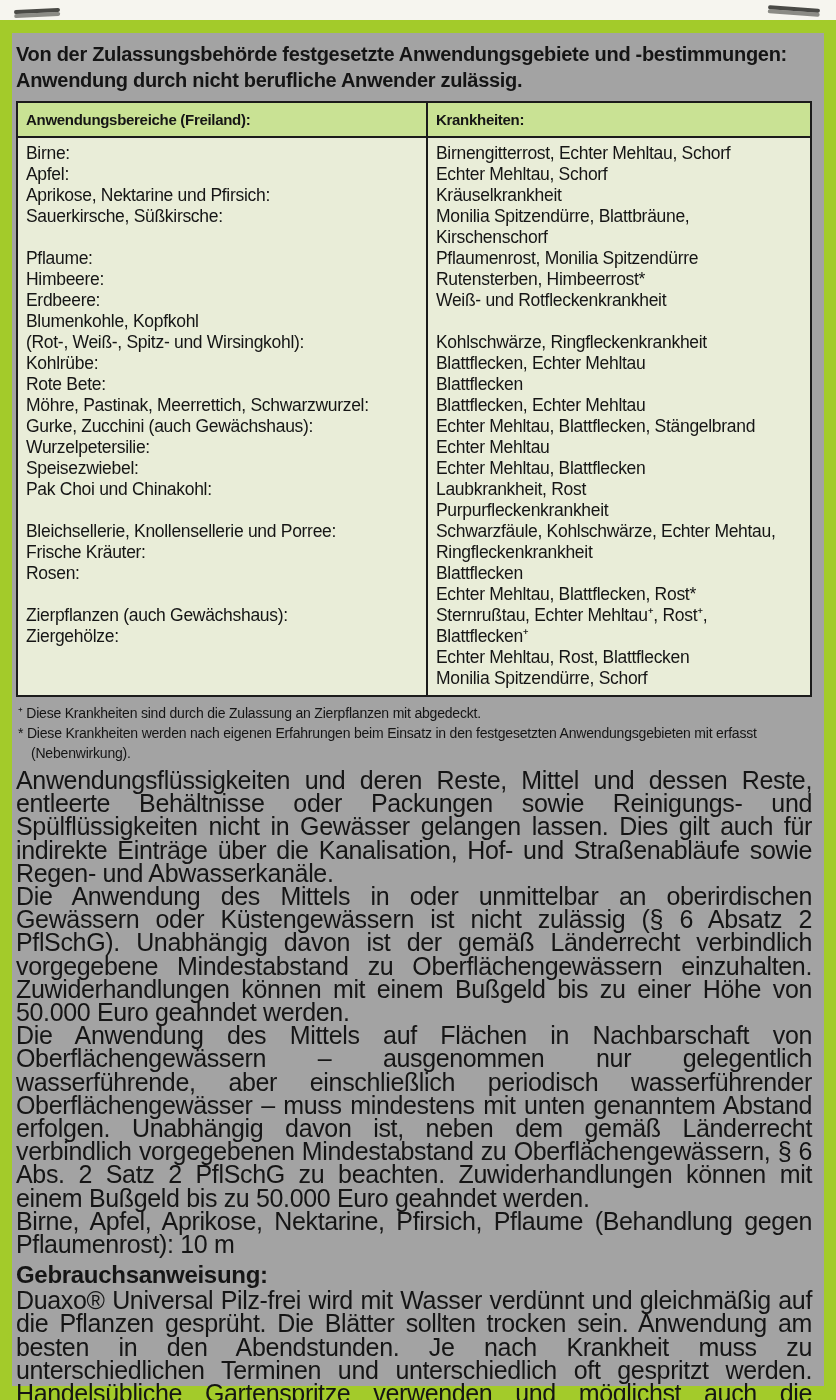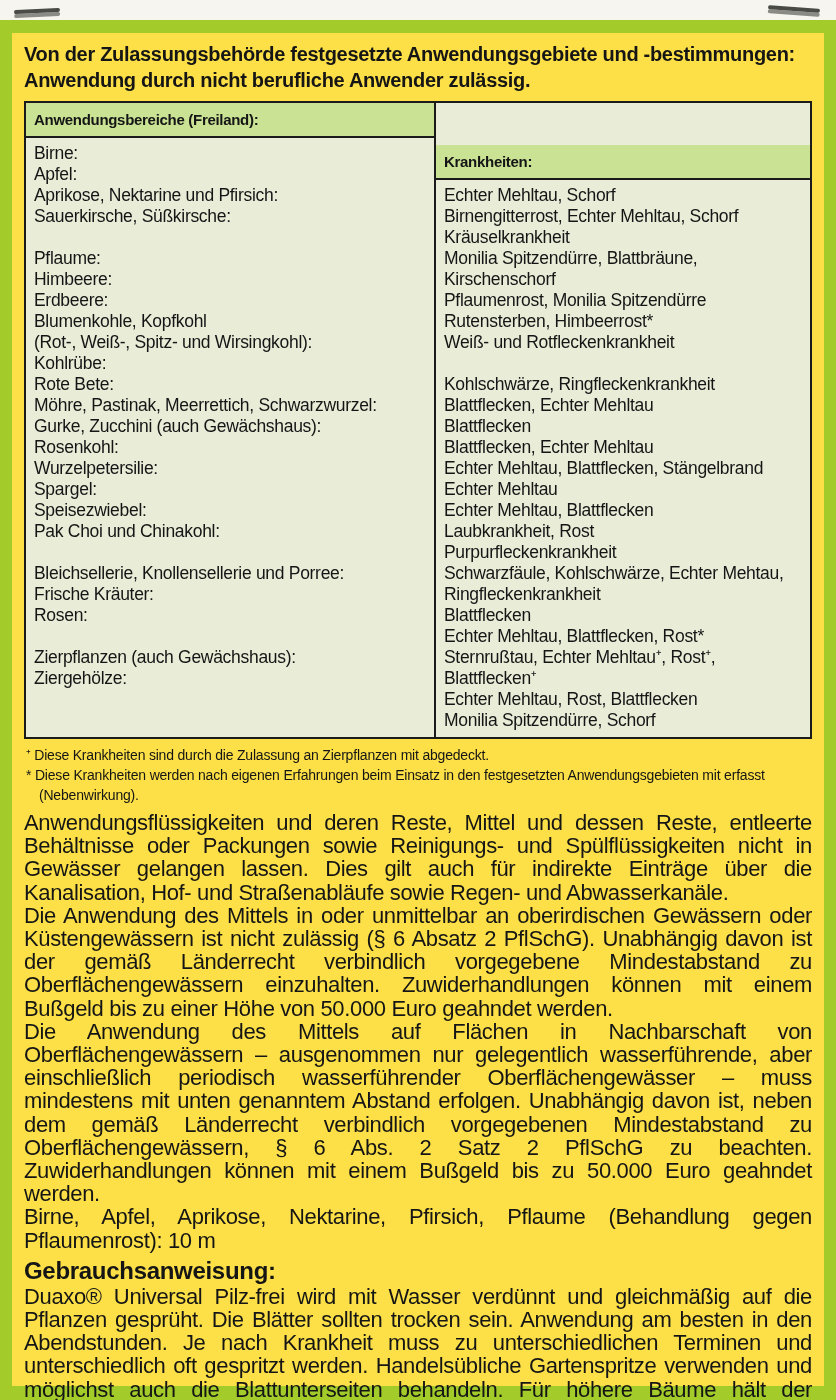--- a/index.html
+++ b/index.html
@@ -17,39 +17,39 @@
     position:absolute;background:#4a4a46;height:4px;border-radius:2px;
   }
   .corner-mark.left{left:14px;top:9px;width:46px;transform:rotate(-3deg);box-shadow:0 4px 0 #8b8b85;}
   .corner-mark.right{right:16px;top:7px;width:52px;transform:rotate(4deg);box-shadow:0 4px 0 #8b8b85;}
   .package{
     width:836px;height:1380px;box-sizing:border-box;
     background:#a3cb2a;
     padding:13px 12px 14px 12px;
   }
   .panel{
-    background:#fde047;
+    background:#a3a3a3;
     width:100%;height:100%;box-sizing:border-box;
-    padding:6px 12px 8px 12px;
+    padding:6px 12px 8px 4px;
   }
   .intro{
     font-weight:bold;
     font-size:20px;line-height:26px;
     letter-spacing:-0.3px;
     margin:2px 0 8px 0;
   }
   
   .use-table{
     display:flex;
     border:2px solid #1b1b1b;
     background:#e9edd8;
   }
   .use-col{box-sizing:border-box;}
   .use-col.left{width:410px;border-right:2px solid #1b1b1b;}
-  .use-col.right{flex:1;margin-top:42px;}
+  .use-col.right{flex:1;}
   .use-head{
     background:#c9e294;
     font-weight:bold;
     font-size:15px;line-height:22px;
     letter-spacing:-0.3px;
     padding:6px 8px 5px 8px;
     border-bottom:2px solid #1b1b1b;
     height:22px;
   }
   .use-body{
@@ -68,21 +68,21 @@
     font-size:14px;line-height:20px;
     letter-spacing:-0.2px;
   }
   .footnotes .line{
     padding-left:13px;text-indent:-13px;
     white-space:normal;
   }
   
   .paragraphs p, .section p{
     margin:0;
-    font-size:22px;line-height:23.2px;
+    font-size:25px;line-height:23.2px;
     text-align:justify;
     letter-spacing:-0.35px;
   }
   .section-heading{
     font-weight:bold;
     font-size:24px;line-height:24px;
     letter-spacing:-0.3px;
     margin:7px 0 2px 0;
   }
 </style>
@@ -113,39 +113,37 @@
             <div class="line">&nbsp;</div>
             <div class="line">Pflaume:</div>
             <div class="line">Himbeere:</div>
             <div class="line">Erdbeere:</div>
             <div class="line">Blumenkohle, Kopfkohl</div>
             <div class="line">(Rot-, Weiß-, Spitz- und Wirsingkohl):</div>
             <div class="line">Kohlrübe:</div>
             <div class="line">Rote Bete:</div>
             <div class="line">Möhre, Pastinak, Meerrettich, Schwarzwurzel:</div>
             <div class="line">Gurke, Zucchini (auch Gewächshaus):</div>
-            <div class="line">Rosenkohl:</div>
             <div class="line">Wurzelpetersilie:</div>
-            <div class="line">Spargel:</div>
             <div class="line">Speisezwiebel:</div>
             <div class="line">Pak Choi und Chinakohl:</div>
             <div class="line">&nbsp;</div>
             <div class="line">Bleichsellerie, Knollensellerie und Porree:</div>
             <div class="line">Frische Kräuter:</div>
             <div class="line">Rosen:</div>
             <div class="line">&nbsp;</div>
             <div class="line">Zierpflanzen (auch Gewächshaus):</div>
             <div class="line">Ziergehölze:</div>
           </div>
       </div>
       <div class="use-col right">
         <div class="use-head">Krankheiten:</div>
         <div class="use-body">
+            <div class="line">Birnengitterrost, Echter Mehltau, Schorf</div>
             <div class="line">Echter Mehltau, Schorf</div>
-            <div class="line">Birnengitterrost, Echter Mehltau, Schorf</div>
             <div class="line">Kräuselkrankheit</div>
             <div class="line">Monilia Spitzendürre, Blattbräune,</div>
             <div class="line">Kirschenschorf</div>
             <div class="line">Pflaumenrost, Monilia Spitzendürre</div>
             <div class="line">Rutensterben, Himbeerrost*</div>
             <div class="line">Weiß- und Rotfleckenkrankheit</div>
             <div class="line">&nbsp;</div>
             <div class="line">Kohlschwärze, Ringfleckenkrankheit</div>
             <div class="line">Blattflecken, Echter Mehltau</div>
             <div class="line">Blattflecken</div>

